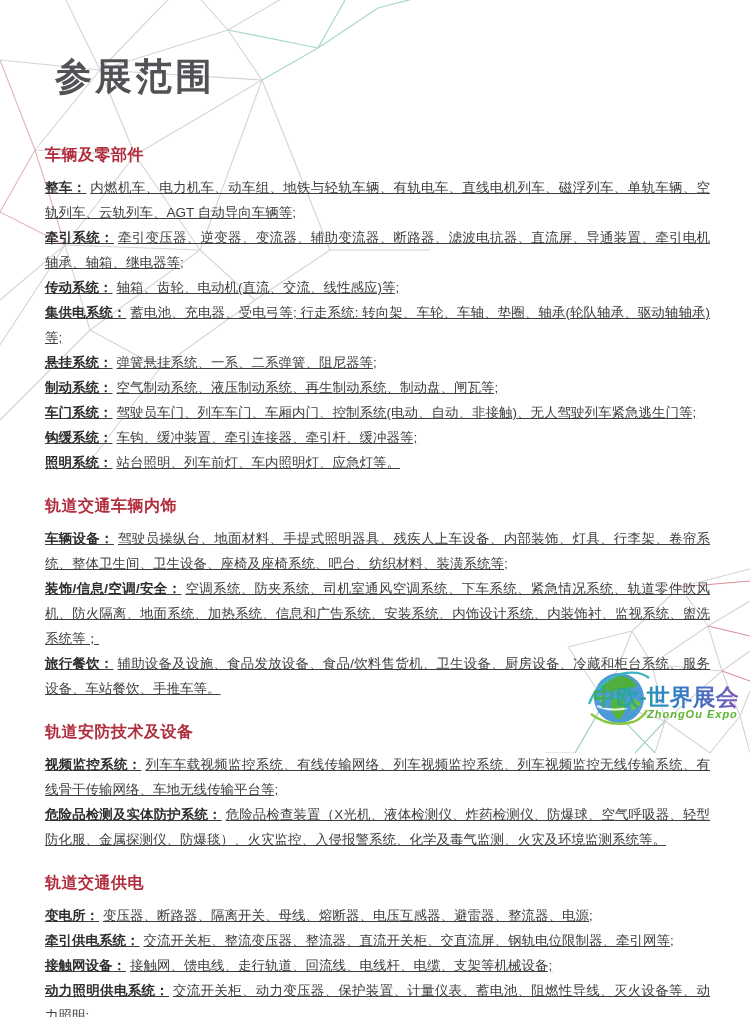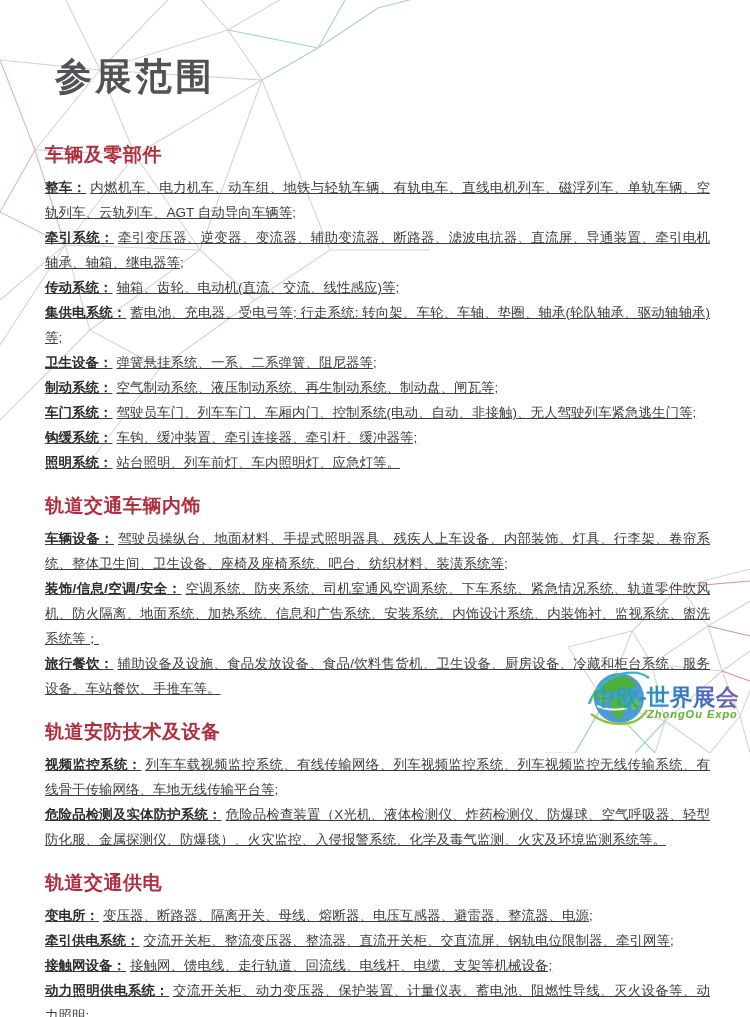--- a/index.html
+++ b/index.html
@@ -19,21 +19,21 @@
     margin:0;padding:54px 0 0 55px;
     font-size:37px;line-height:46px;
     font-weight:800;color:#525155;letter-spacing:3px;
   }
   .content{
     position:relative;z-index:2;
     margin:0 40px 0 45px;
   }
   .section-heading{
     margin:20px 0 9px 0;
-    font-size:19px;line-height:22px;
+    font-size:16px;line-height:22px;
     font-weight:700;color:#b02e3d;letter-spacing:0.5px;
   }
   .section:first-child .section-heading{margin-top:44px;}
   .item{
     margin:0;
     font-size:13.5px;line-height:25px;
     color:#3e3e3e;
     text-align:justify;
     text-decoration:underline;
   }
@@ -93,21 +93,21 @@
     <h2 class="section-heading">车辆及零部件</h2>
     <div class="items">
   <p class="item"><span class="item-label">整车：</span><span class="item-text">内燃机车、电力机车、动车组、地铁与轻轨车辆、有轨电车、直线电机列车、磁浮列车、单轨车辆、空轨列车、云轨列车、AGT 自动导向车辆等;</span></p>
 
   <p class="item"><span class="item-label">牵引系统：</span><span class="item-text">牵引变压器、逆变器、变流器、辅助变流器、断路器、滤波电抗器、直流屏、导通装置、牵引电机轴承、轴箱、继电器等;</span></p>
 
   <p class="item"><span class="item-label">传动系统：</span><span class="item-text">轴箱、齿轮、电动机(直流、交流、线性感应)等;</span></p>
 
   <p class="item"><span class="item-label">集供电系统：</span><span class="item-text">蓄电池、充电器、受电弓等; 行走系统: 转向架、车轮、车轴、垫圈、轴承(轮队轴承、驱动轴轴承)等;</span></p>
 
-  <p class="item"><span class="item-label">卫生设备：</span><span class="item-text">弹簧悬挂系统、一系、二系弹簧、阻尼器等;</span></p>
+  <p class="item"><span class="item-label">悬挂系统：</span><span class="item-text">弹簧悬挂系统、一系、二系弹簧、阻尼器等;</span></p>
 
   <p class="item"><span class="item-label">制动系统：</span><span class="item-text">空气制动系统、液压制动系统、再生制动系统、制动盘、闸瓦等;</span></p>
 
   <p class="item"><span class="item-label">车门系统：</span><span class="item-text">驾驶员车门、列车车门、车厢内门、控制系统(电动、自动、非接触)、无人驾驶列车紧急逃生门等;</span></p>
 
   <p class="item"><span class="item-label">钩缓系统：</span><span class="item-text">车钩、缓冲装置、牵引连接器、牵引杆、缓冲器等;</span></p>
 
   <p class="item"><span class="item-label">照明系统：</span><span class="item-text">站台照明、列车前灯、车内照明灯、应急灯等。</span></p>
 </div>
   </section>

